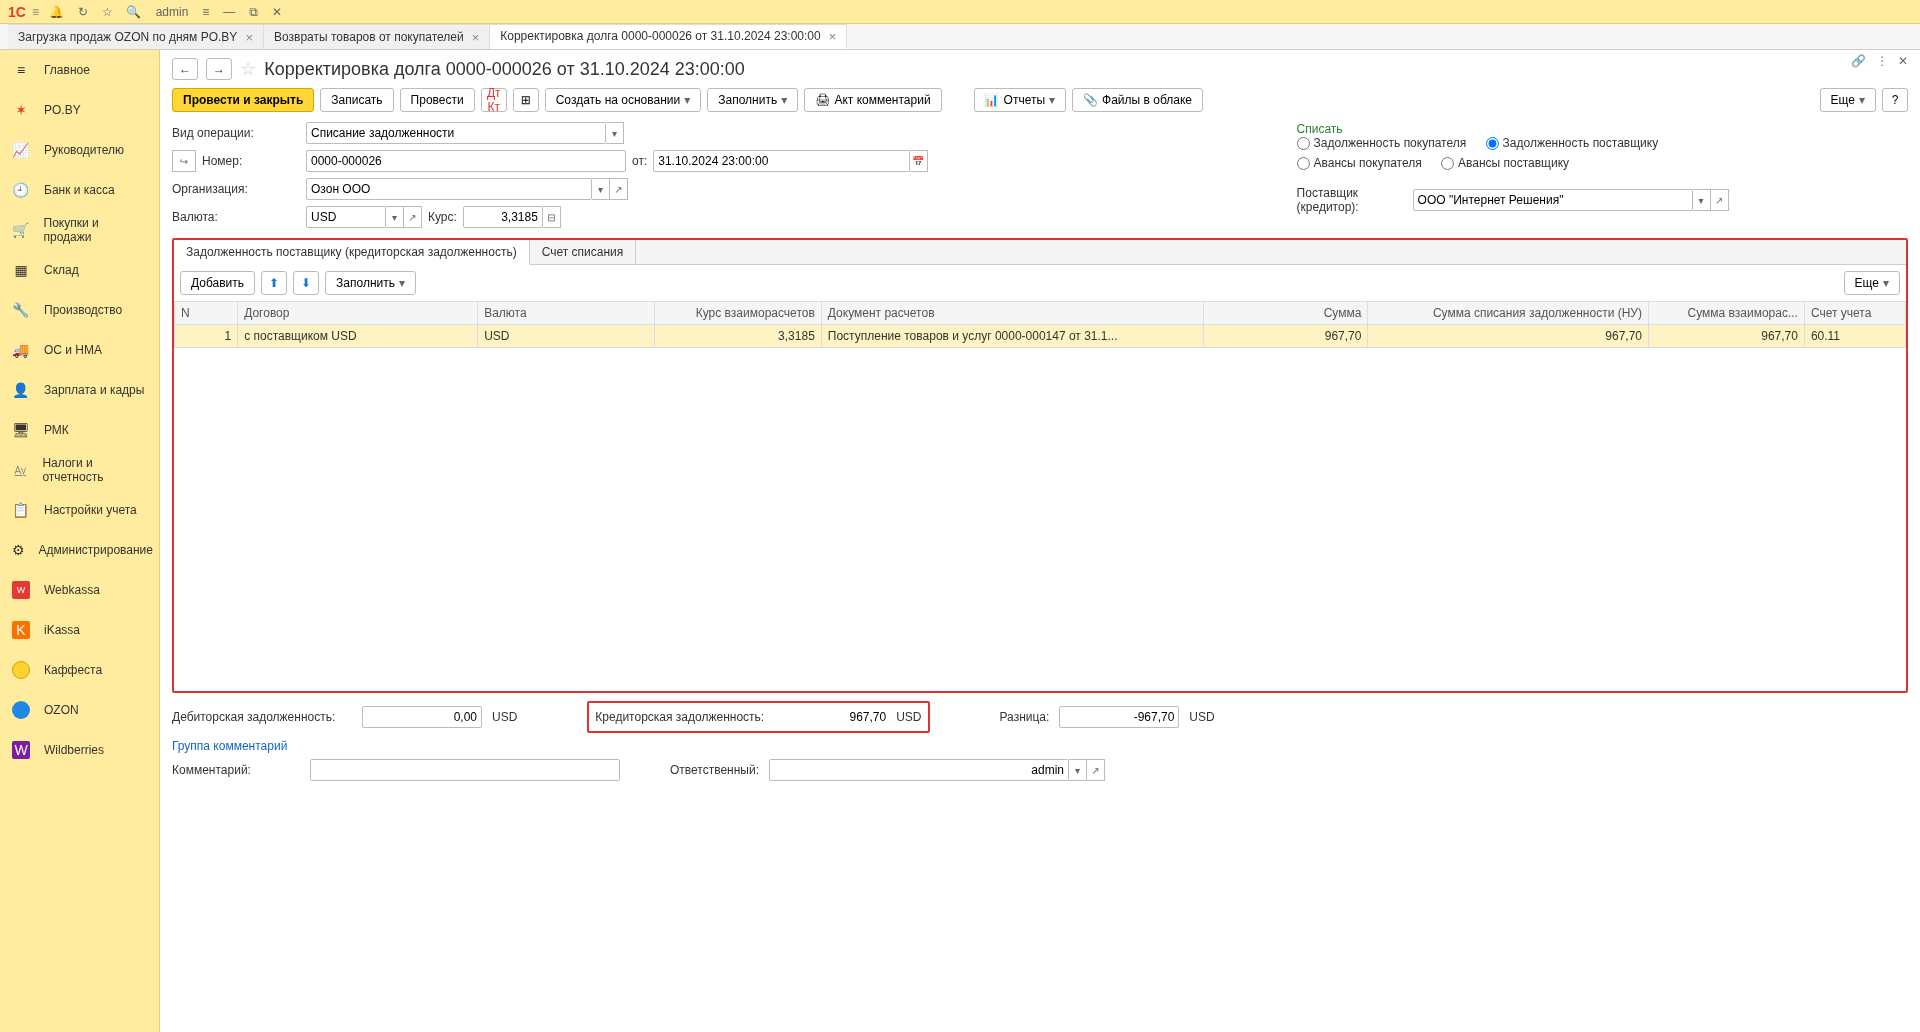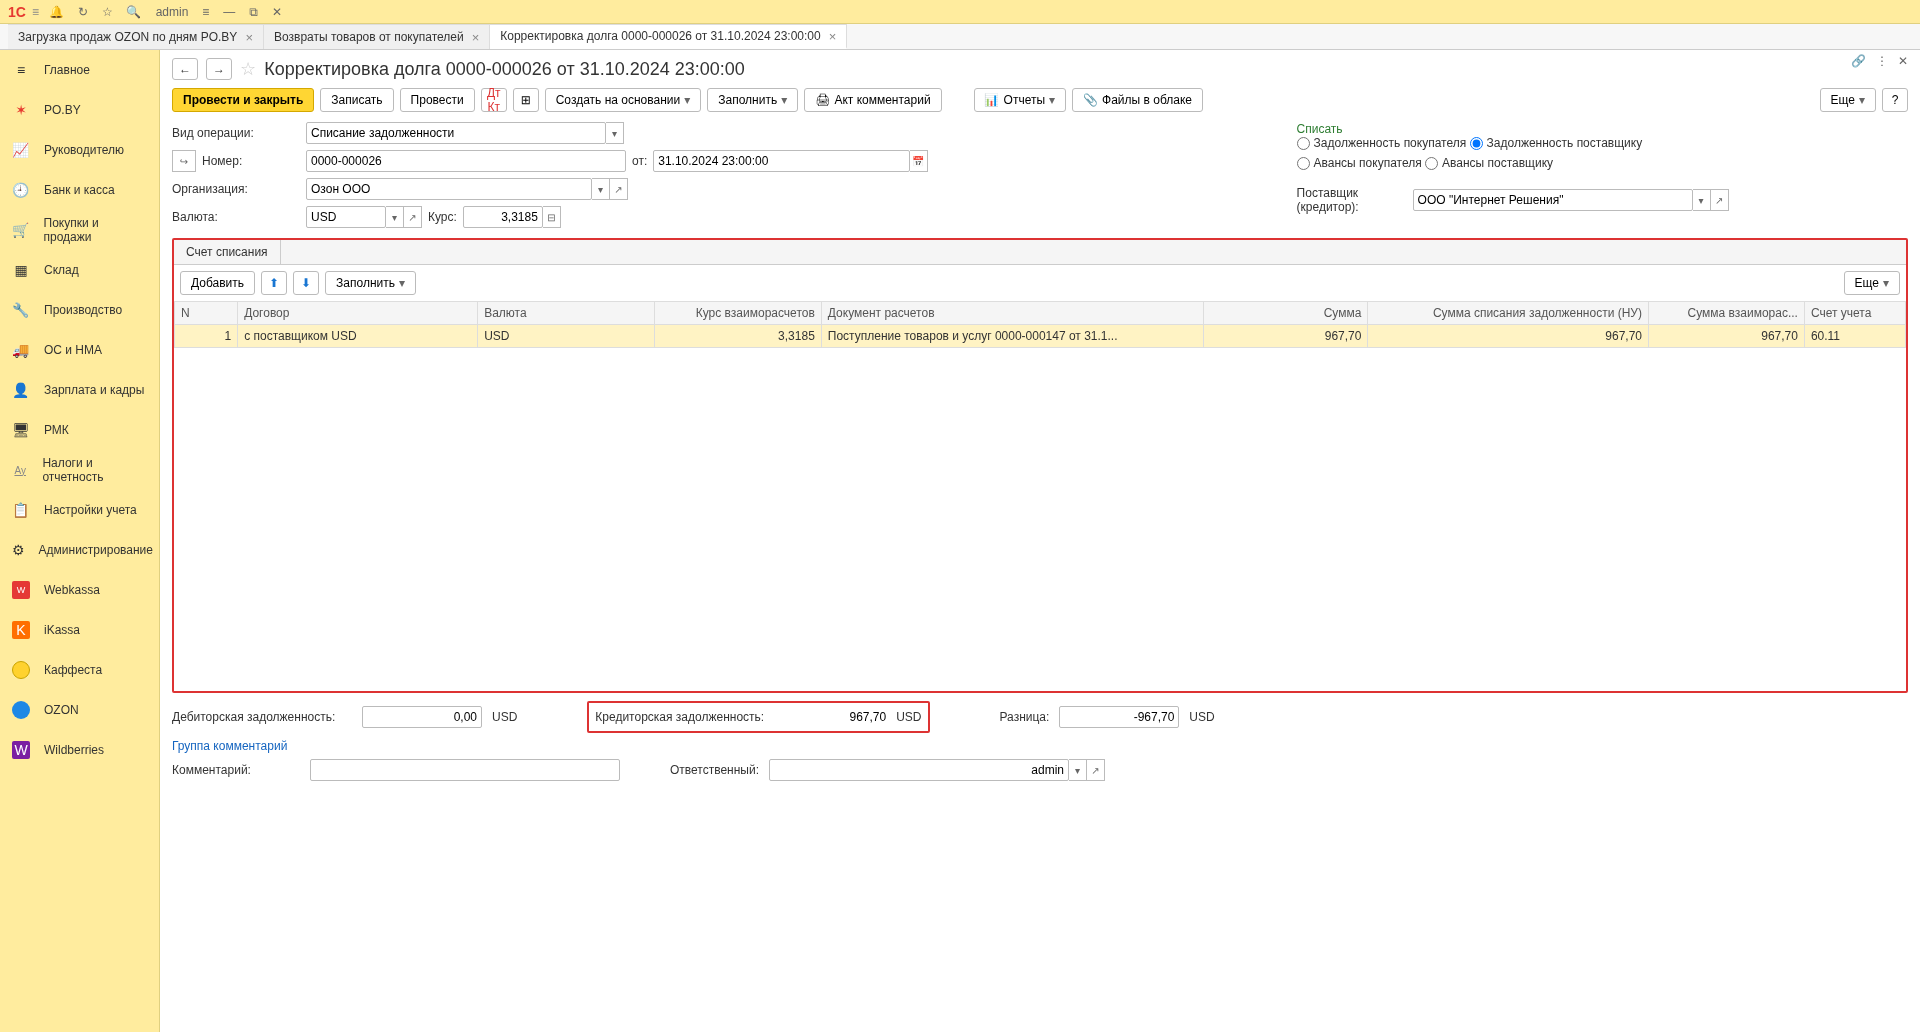--- a/index.html
+++ b/index.html
@@ -46,21 +46,21 @@
 .form-area { display: flex; gap: 24px; }
 .form-left { flex: 1.8; }
 .form-right { flex: 1;}
 .form-row { display: flex; align-items: center; margin-bottom: 6px; gap: 6px; }
 .form-label { width: 128px; color: #333; }
 .input { height: 22px; border: 1px solid #bbb; border-radius: 2px; padding: 0 4px; background: #fff; font-size:12px;}
 .input.wide { width: 300px; }
 .select-wrap { display: inline-flex; }
 .sel-btn { width: 18px; height: 22px; border: 1px solid #bbb; border-left: none; background: #fff; cursor:pointer; display:inline-flex;align-items:center;justify-content:center; font-size:10px; color:#666;}
 .sel-btn.first{border-left:1px solid #bbb;}
-.radio-group .rlabel { display: inline-flex; align-items: center; gap: 4px; margin-right: 0; margin-bottom: 6px; cursor:pointer;}
+.radio-group .rlabel { display: inline-flex; align-items: center; gap: 4px; margin-right: 16px; margin-bottom: 6px; cursor:pointer;}
 .section-title { color: #2e7d32; margin-bottom: 0;}
 
 .grid-wrap { border: 2px solid #d33; border-radius: 2px; margin-top: 4px; }
 .inner-tabs { display: flex; border-bottom: 1px solid #ccc; background: #f5f5f5; }
 .inner-tab { padding: 5px 12px; cursor:pointer; border-right:1px solid #ccc; }
 .inner-tab.active { background: #fff; border-bottom: 1px solid #fff; margin-bottom:-1px;}
 .grid-toolbar { padding: 6px; display:flex; gap:6px; }
 .grid-toolbar .spacer{flex:1;}
 .table { width:100%; border-collapse: collapse; }
 .table th, .table td { border: 1px solid #ddd; padding: 4px 6px; font-size: 12px; text-align:left; white-space:nowrap; overflow:hidden;}
@@ -298,20 +298,21 @@
             <input class="input" style="width: 280px;" value="ООО &quot;Интернет Решения&quot;">
             <span class="sel-btn">▾</span>
             <span class="sel-btn">↗</span>
           </div>
         </div>
       </div>
     </div>
 
     <div class="grid-wrap">
       <div class="inner-tabs">
+        <div class="inner-tab active">Задолженность поставщику (кредиторская задолженность)</div>
         <div class="inner-tab">Счет списания</div>
       </div>
       <div class="grid-toolbar">
         <button class="btn">Добавить</button>
         <button class="btn btn-icon" style="color:#1976d2">⬆</button>
         <button class="btn btn-icon" style="color:#1976d2">⬇</button>
         <button class="btn dropdown-caret">Заполнить</button>
         <span class="spacer"></span>
         <button class="btn dropdown-caret">Еще</button>
       </div>

